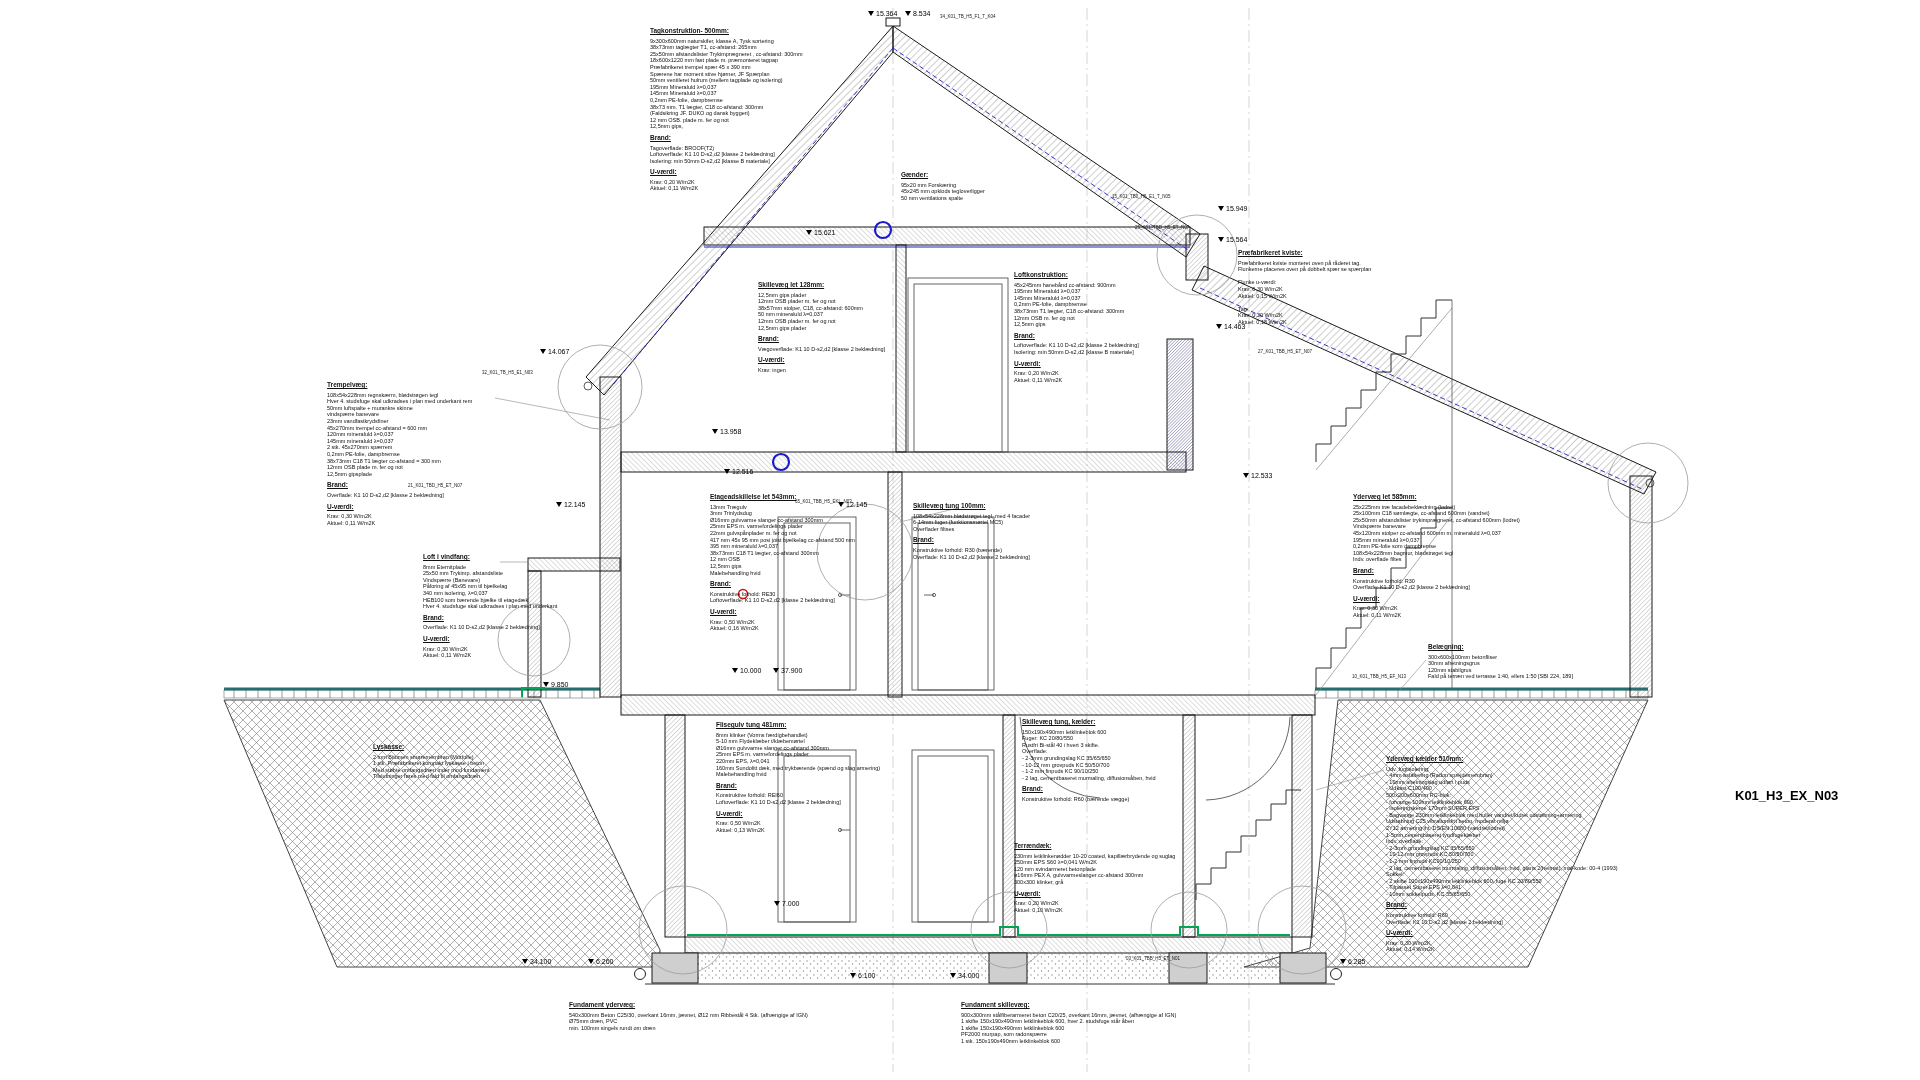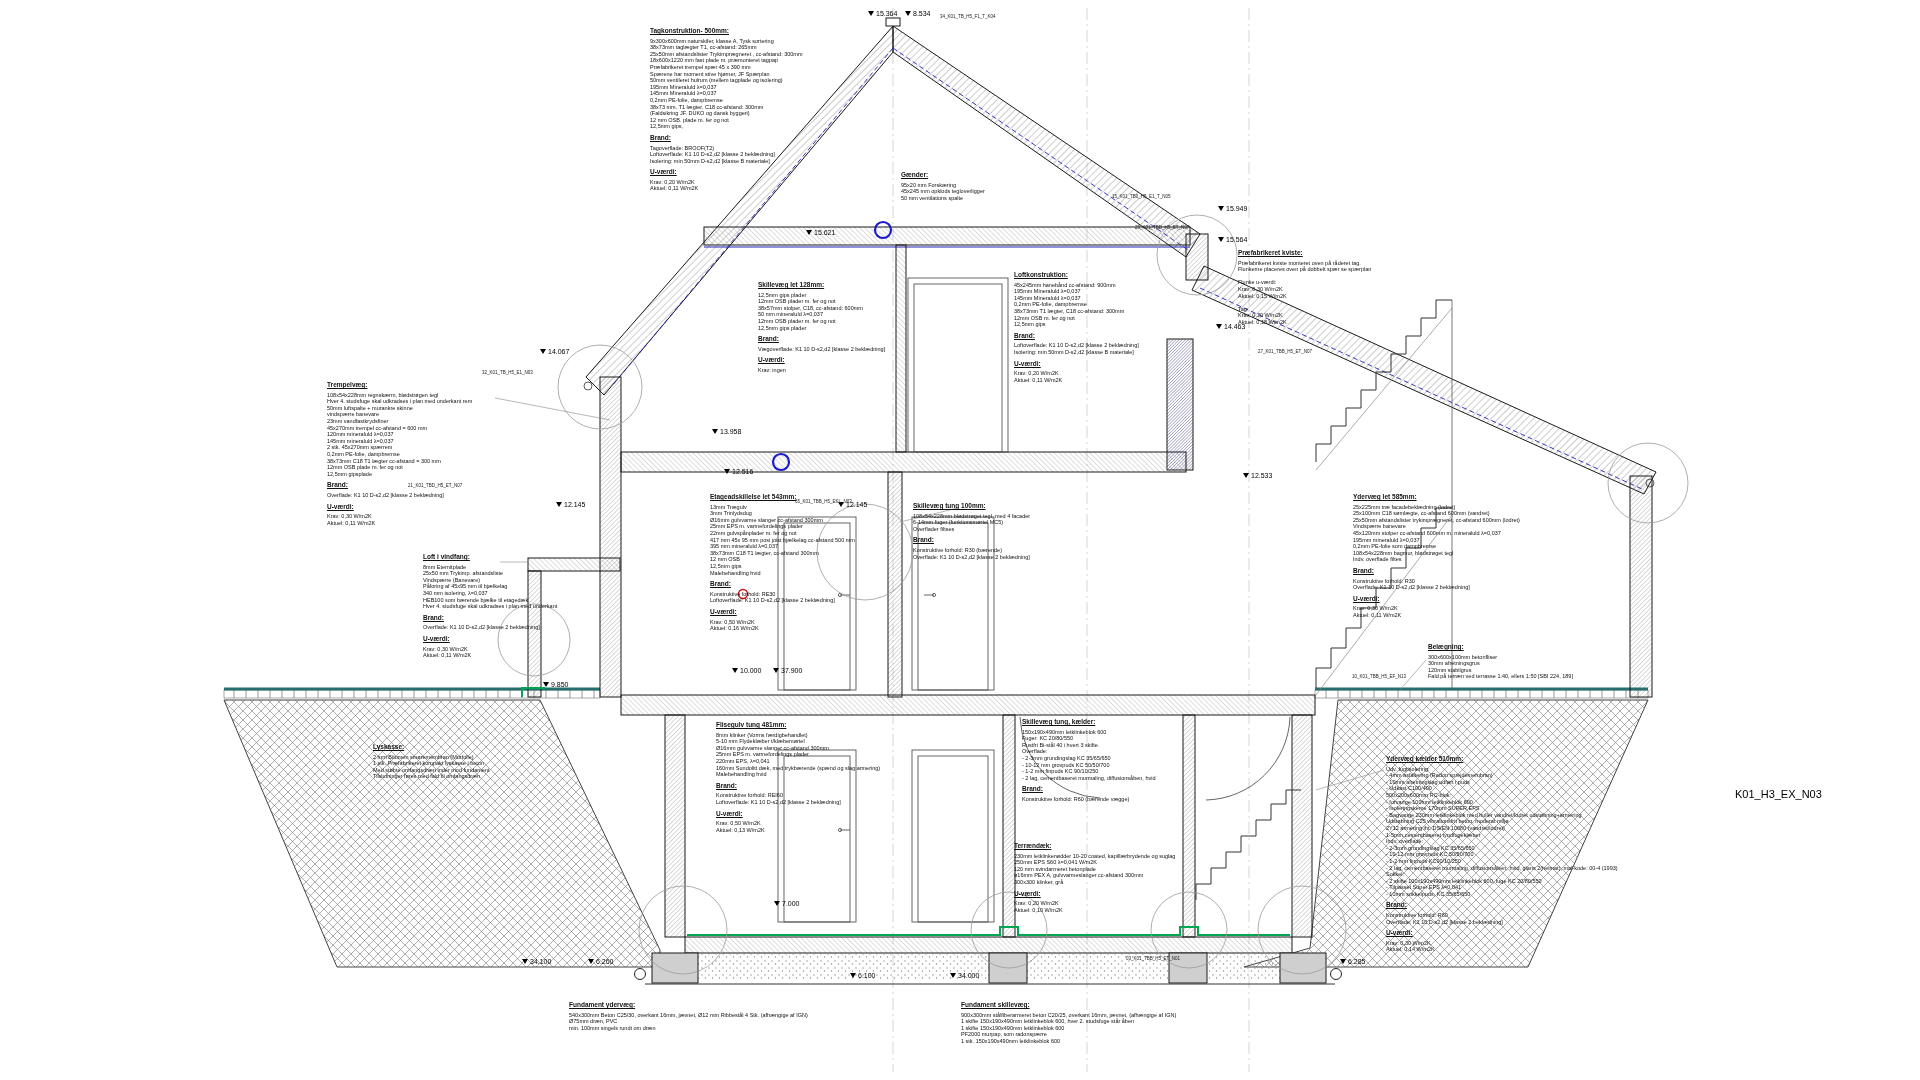--- a/index.html
+++ b/index.html
@@ -11,21 +11,21 @@
   .blk{position:absolute;font-size:5.5px;line-height:6.6px;color:#111;}
   .bt{font-weight:bold;text-decoration:underline;font-size:6.5px;margin-bottom:3px;}
   .bt.s{margin-top:5px;}
   .bl{white-space:pre-line;}
   .marker{position:absolute;font-size:7px;color:#000;white-space:nowrap;}
   .marker::before{
     content:"";display:inline-block;width:0;height:0;margin-right:2px;
     border-left:3px solid transparent;border-right:3px solid transparent;border-top:5px solid #000;
   }
   .ref{position:absolute;font-size:4.5px;color:#222;white-space:nowrap;}
-  .dwgno{position:absolute;font-size:11px;font-weight:normal;color:#000;}
+  .dwgno{position:absolute;font-size:13px;font-weight:bold;color:#000;}
 </style>
 </head>
 <body>
 
 <svg width="1920" height="1080" viewBox="0 0 1920 1080">
   <defs>
     <pattern id="pRoof" width="5" height="5" patternUnits="userSpaceOnUse" patternTransform="rotate(45)">
       <line x1="0" y1="0" x2="0" y2="5" stroke="#555" stroke-width="0.6"></line>
     </pattern>
     <pattern id="pBrick" width="3.2" height="3.2" patternUnits="userSpaceOnUse" patternTransform="rotate(45)">

